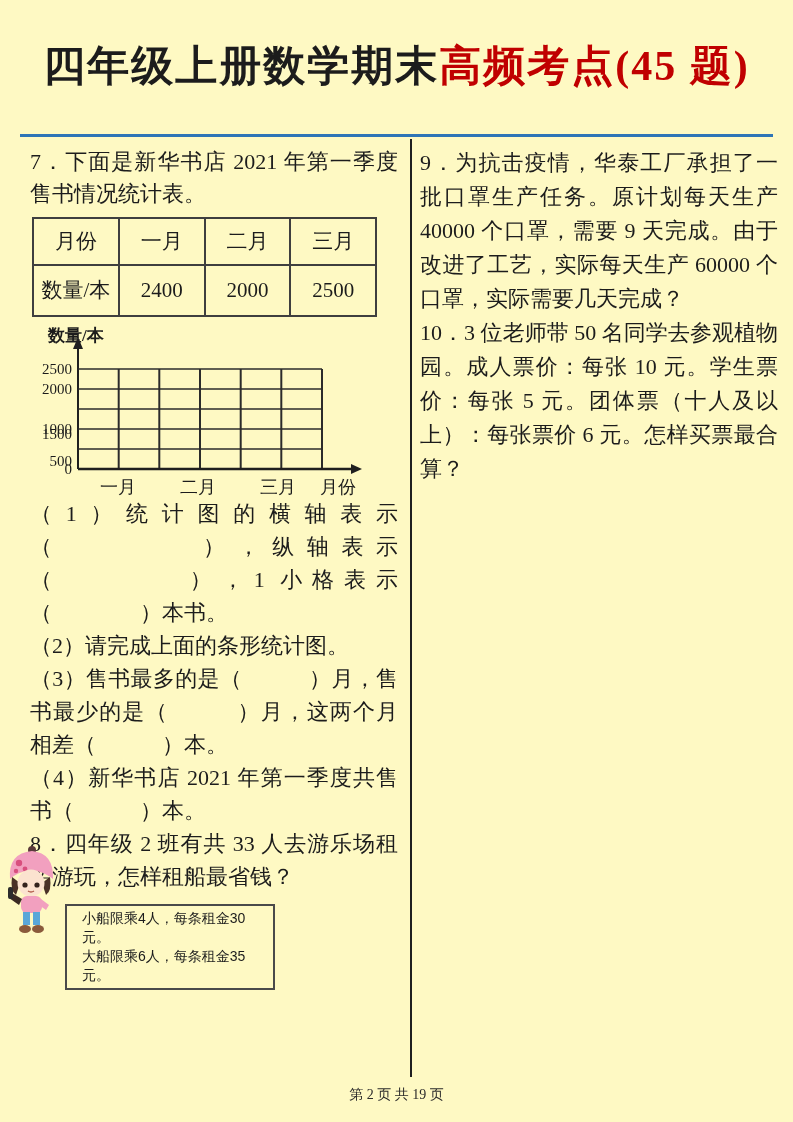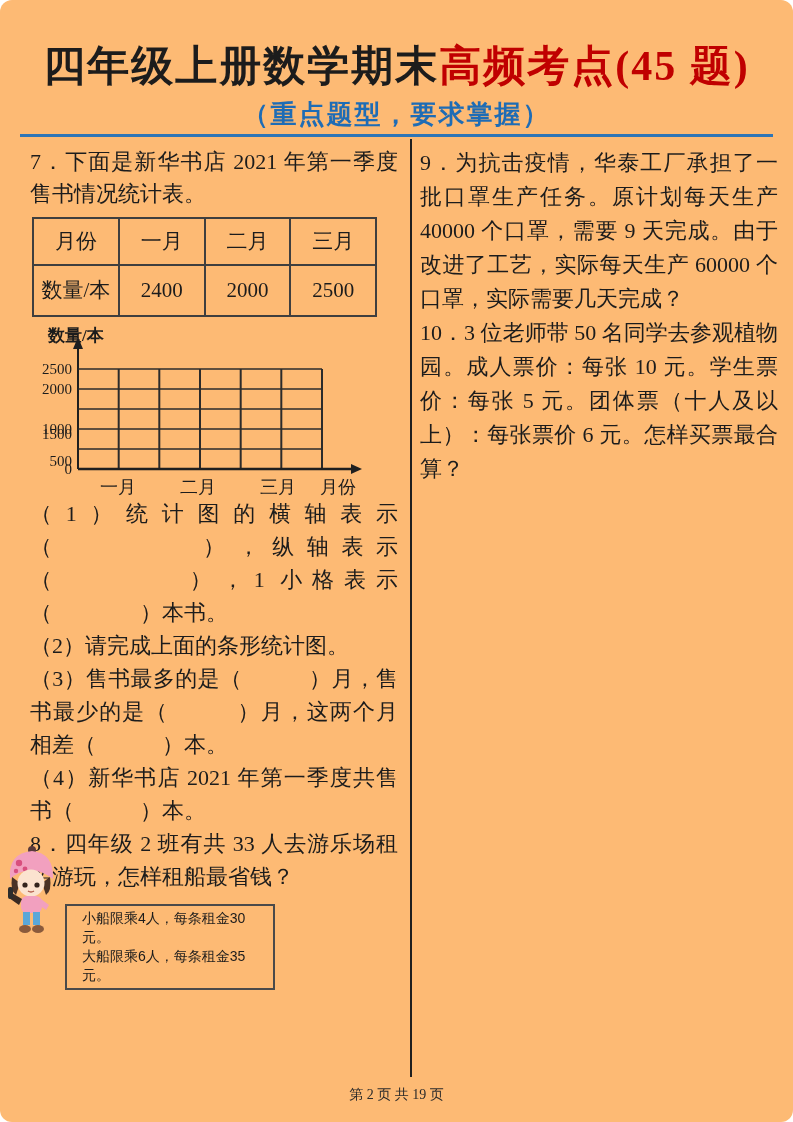--- a/index.html
+++ b/index.html
@@ -1,17 +1,17 @@
 <!DOCTYPE html>
 <html><head>
 <meta charset="utf-8">
 <style>
   html,body{margin:0;padding:0;background:#fff;}
-  .page{position:relative;width:793px;height:1122px;background:#fdba74;overflow:hidden;
-        font-family:"Liberation Serif","DejaVu Serif",serif;color:#1c1c1c;border-radius:12px;}
+  .page{position:relative;width:793px;height:1122px;background:#fef9c3;overflow:hidden;
+        font-family:"Liberation Serif","DejaVu Serif",serif;color:#1c1c1c;}
   
   .title{position:absolute;top:38px;left:0;width:100%;text-align:center;
          font-size:42px;font-weight:bold;letter-spacing:2px;white-space:nowrap;}
   .title .t-red{color:#c00000;}
   .subtitle{position:absolute;top:97px;left:0;width:100%;text-align:center;
             font-size:26px;font-weight:bold;color:#1e6cb5;letter-spacing:2px;}
   .blue-rule{position:absolute;top:134px;left:20px;width:753px;height:3px;background:#2e75b6;}
   .v-divider{position:absolute;left:410px;top:139px;width:2px;height:938px;background:#1f1f1f;}
   
   .col-left{position:absolute;left:30px;top:146px;width:368px;font-size:22px;line-height:33px;}
@@ -39,21 +39,20 @@
   .gap-q10{margin-top:100px;}
   .gap-q11{margin-top:226px;}
 </style>
 </head>
 <body>
 
 <div class="page">
 
   <div class="title"><span>四年级上册数学期末</span><span class="t-red">高频考点(45 题)</span></div>
 
-  <div class="subtitle">（重点题型，要求掌握）</div>
   <div class="blue-rule"></div>
   <div class="v-divider"></div>
 
   <div class="col-left">
 
     <p style="line-height:32px;">7．下面是新华书店 2021 年第一季度售书情况统计表。</p>
 
     <table class="sale-table">
       <tbody>
           <tr class="hdr">

